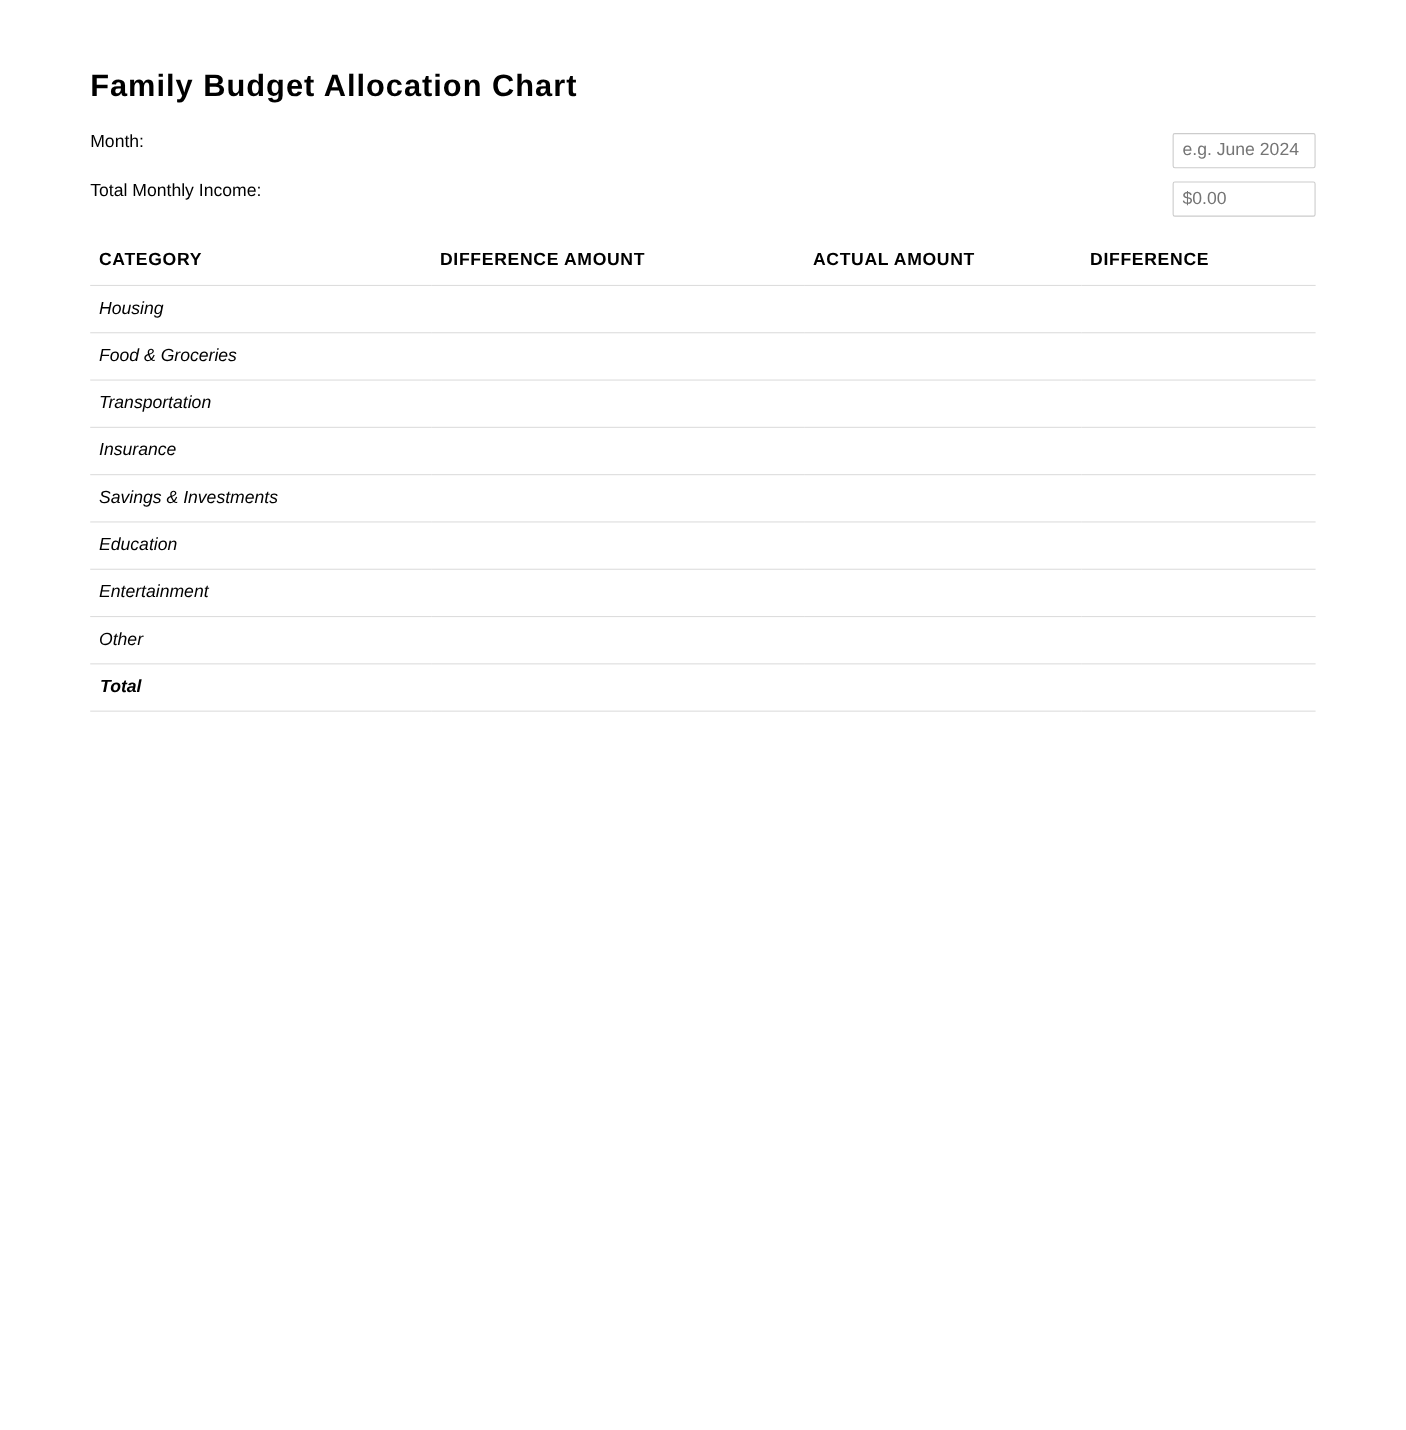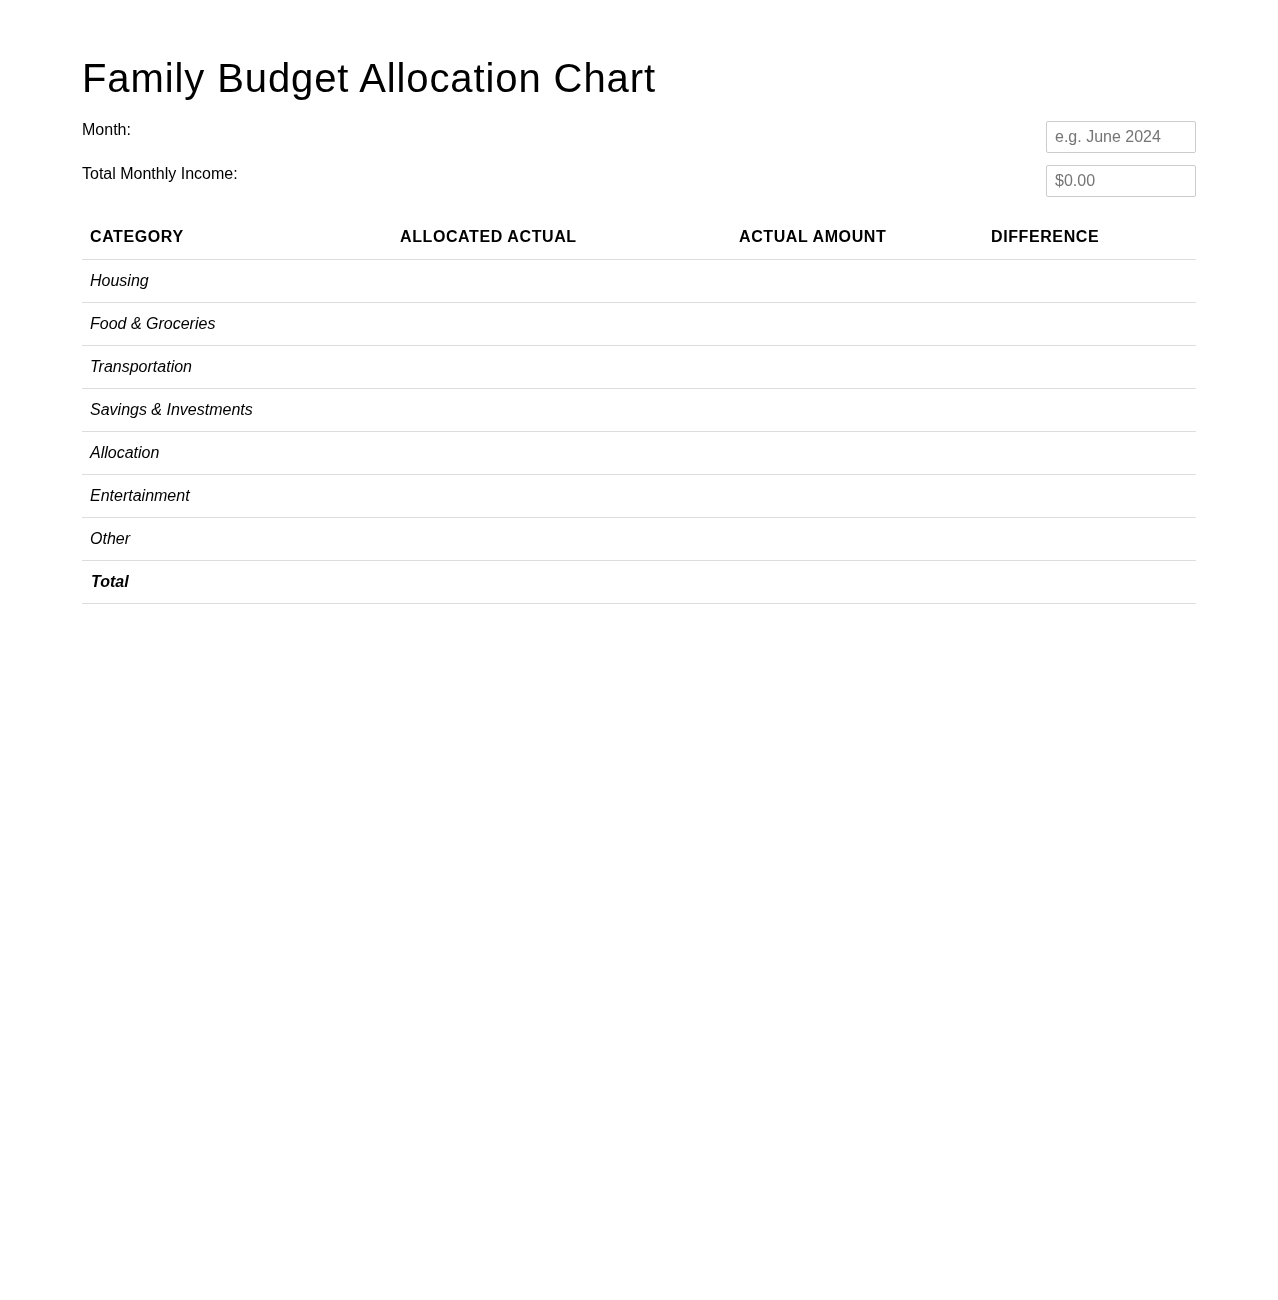--- a/index.html
+++ b/index.html
@@ -1,23 +1,23 @@
 <!DOCTYPE html>
 <html><head>
   <meta charset="utf-8">
   <style>
     html, body { margin: 0; padding: 0; background: #ffffff; }
     body { width: 1278px; height: 1300px; font-family: "Liberation Sans", sans-serif; color: #000; position: relative; }
     .page { position: absolute; left: 82px; top: 0; width: 1114px; }
-    h1 { position: absolute; top: 58px; left: 0; margin: 0; font-size: 40px; font-weight: normal; letter-spacing: 0.9px; line-height: 40px; white-space: nowrap; text-align: right; }
+    h1 { position: absolute; top: 58px; left: 0; margin: 0; font-size: 28px; font-weight: bold; letter-spacing: 0.9px; line-height: 40px; white-space: nowrap; text-align: right; }
     .field-row { position: absolute; left: 0; width: 1114px; height: 32px; }
     .field-row.month { top: 121px; }
     .field-row.income { top: 165px; }
     .field-label { position: absolute; left: 0; top: 0; font-size: 16px; line-height: 18px; text-align: center; }
-    .field-input { position: absolute; right: 0; top: 0; width: 150px; height: 32px; box-sizing: border-box; border: 1px solid #cccccc; border-radius: 2px; padding: 0 8px; font-family: "Liberation Sans", sans-serif; font-size: 16px; color: #000; background: #fff; outline: none; }
+    .field-input { position: absolute; right: 0; top: 0; width: 130px; height: 32px; box-sizing: border-box; border: 1px solid #cccccc; border-radius: 2px; padding: 0 8px; font-family: "Liberation Sans", sans-serif; font-size: 16px; color: #000; background: #fff; outline: none; }
     .field-input::placeholder { color: #757575; }
     table { position: absolute; left: 0; top: 216px; width: 1114px; border-collapse: collapse; }
     th { text-align: left; font-size: 16px; font-weight: bold; letter-spacing: 0.6px; height: 43px; padding: 0 0 0 8px; border-bottom: 1px solid #dddddd; box-sizing: border-box; vertical-align: middle; margin-left: 16px; }
     td { font-size: 16px; height: 43px; padding: 0 0 0 8px; border-bottom: 1px solid #dddddd; box-sizing: border-box; vertical-align: middle; font-style: italic; }
     col.c1 { width: 310px; } col.c2 { width: 339px; } col.c3 { width: 252px; } col.c4 { width: 213px; }
     tr.total td.cat { font-weight: bold; padding-left: 9px; }
   </style>
 </head>
 <body>
 
@@ -37,21 +37,21 @@
   <table>
     <colgroup>
         <col class="c1">
         <col class="c2">
         <col class="c3">
         <col class="c4">
       </colgroup>
     <thead>
       <tr>
         <th>CATEGORY</th>
-        <th>ALLOCATED ACTUAL</th>
+        <th>DIFFERENCE AMOUNT</th>
         <th>ACTUAL AMOUNT</th>
         <th>DIFFERENCE</th>
       </tr>
     </thead>
     <tbody>
       <tr>
         <td class="cat">Housing</td>
         <td></td>
         <td></td>
         <td></td>
@@ -62,27 +62,33 @@
         <td></td>
         <td></td>
       </tr>
       <tr>
         <td class="cat">Transportation</td>
         <td></td>
         <td></td>
         <td></td>
       </tr>
       <tr>
+        <td class="cat">Insurance</td>
+        <td></td>
+        <td></td>
+        <td></td>
+      </tr>
+      <tr>
         <td class="cat">Savings &amp; Investments</td>
         <td></td>
         <td></td>
         <td></td>
       </tr>
       <tr>
-        <td class="cat">Allocation</td>
+        <td class="cat">Education</td>
         <td></td>
         <td></td>
         <td></td>
       </tr>
       <tr>
         <td class="cat">Entertainment</td>
         <td></td>
         <td></td>
         <td></td>
       </tr>

